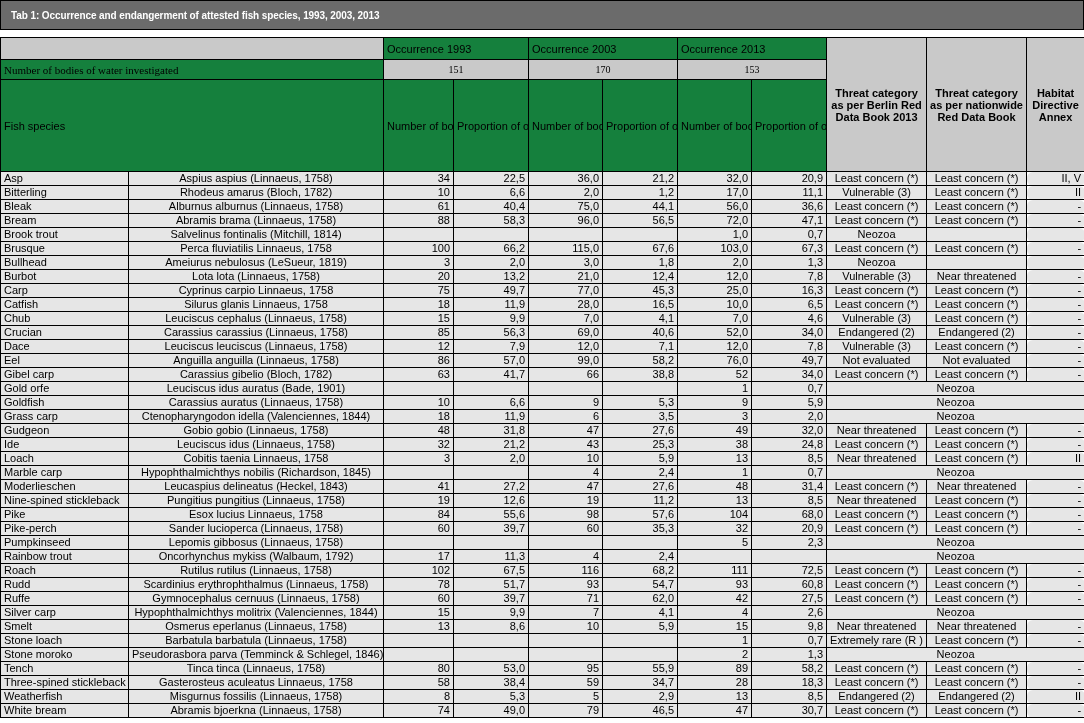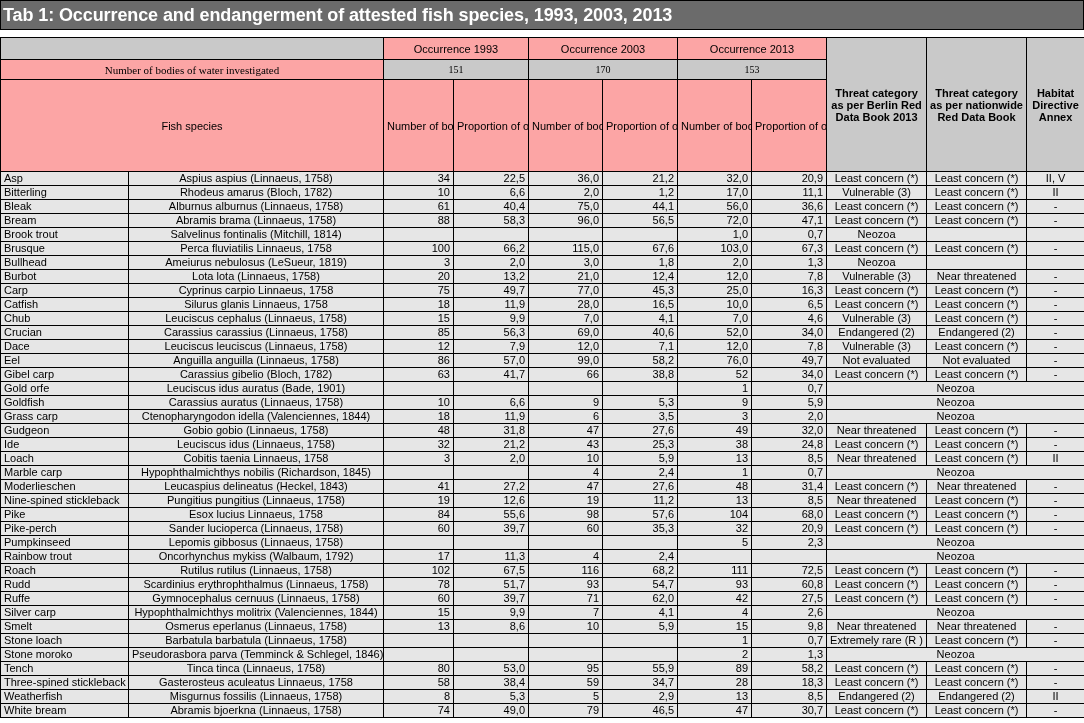--- a/index.html
+++ b/index.html
@@ -15,24 +15,24 @@
     position:relative;
   }
   
   .titlebar{
     height:30px;
     background:#6b6b6b;
     border:1px solid #000;
     border-bottom:1px solid #000;
     box-sizing:border-box;
     display:flex;align-items:center;
-    padding-left:2px;
+    padding-left:10px;
     color:#ffffff;
     font-weight:bold;
-    font-size:18px;
+    font-size:10px;
     letter-spacing:-0.1px;
     white-space:nowrap;
   }
   .titlebar-shadow{
     height:7px;background:#ffffff;
   }
   
   table.grid{
     border-collapse:collapse;
     table-layout:fixed;
@@ -44,23 +44,22 @@
     border:1px solid #000;
     padding:0 3px;
     box-sizing:border-box;
     font-weight:normal;
     vertical-align:middle;
     overflow:hidden;
     white-space:nowrap;
   }
   
   .hdr{
-    background:#fca5a5;
+    background:#15803d;
     font-weight:bold;
-    text-align:center;
     font-size:11px;
     line-height:12px;
     white-space:normal;
   }
   .hdr-plain{
     background:#c9c9c9;
     text-align:center;
     font-weight:normal;
     font-size:10px;
   }
@@ -74,21 +73,21 @@
   tr.data td{
     background:#e6e6e6;
     font-size:11px;
     line-height:13px;
     height:14px;
   }
   .c-common{text-align:left;}
   .c-latin{text-align:center;}
   .c-num{text-align:right;padding-right:4px;}
   .c-cat{text-align:center;}
-  .c-hab{text-align:center;}
+  .c-hab{text-align:right;border-radius:6px;}
   .neozoa{text-align:center;}
 
   
 </style>
 </head>
 <body>
 
 <div id="page">
 
   <div class="titlebar">

